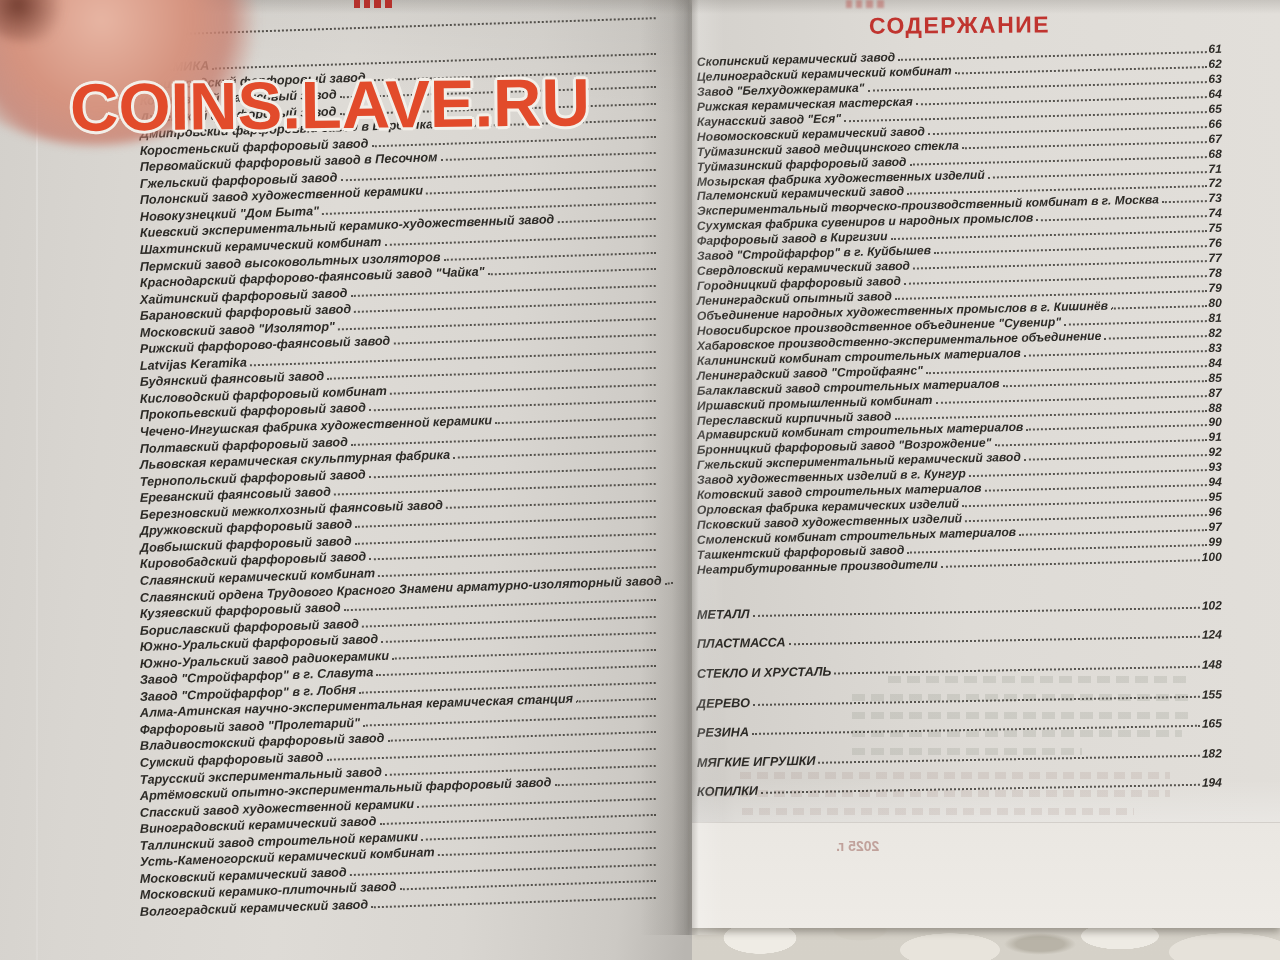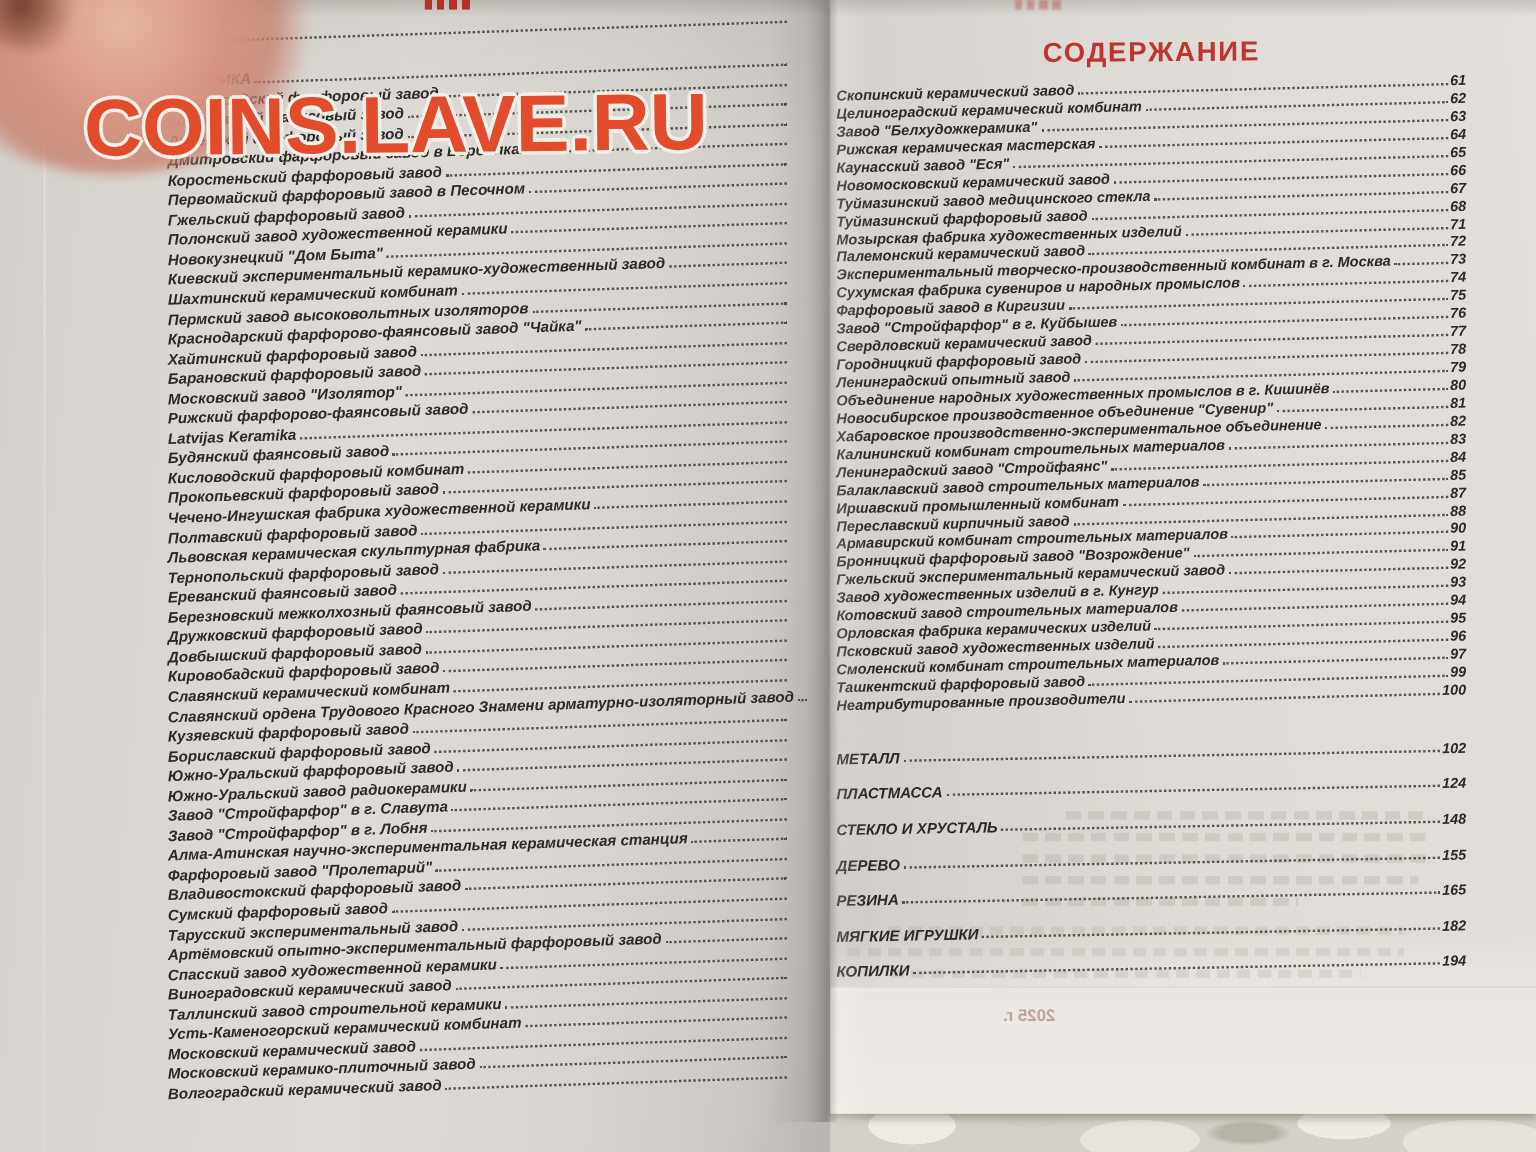--- a/index.html
+++ b/index.html
@@ -48,21 +48,21 @@
        font-weight:bold;font-style:italic;}
   .dots{flex:1;min-width:8px;border-bottom:2px dotted rgba(55,52,47,.82);
         margin:0 2px 3px 3px;}
   .num{font-style:italic;font-size:12px;letter-spacing:0;}
   
   .toc-left{left:118px;top:26px;width:540px;}
   .lrow{height:16.55px;font-size:12.6px;transform:rotate(-1.9deg);transform-origin:0 60%;margin-left:22px;}
   .intro-row{margin-left:0;height:16px;}
   .lp-gap{height:19px;}
   
-  .toc-right{left:697px;top:26px;width:525px;}
+  .toc-right{left:697px;top:8px;width:525px;}
   .rp-title{font-weight:bold;font-size:23px;letter-spacing:1.5px;color:#c0342f;
             text-align:center;margin:4px 0 16px 0;transform:rotate(-.4deg);}
   .rrow{height:14.95px;font-size:12.1px;transform:rotate(-1.45deg);transform-origin:0 60%;}
   .srow{height:29.6px;font-size:12.6px;transform:rotate(-1.05deg);transform-origin:0 80%;
         align-items:flex-end;}
   .srow .dots{margin-bottom:4px;}
   .sections{margin-top:14px;}
   
   .watermark{position:absolute;left:70px;top:66px;z-index:7;
     font-weight:bold;font-size:67px;letter-spacing:0px;color:#e24b2b;

